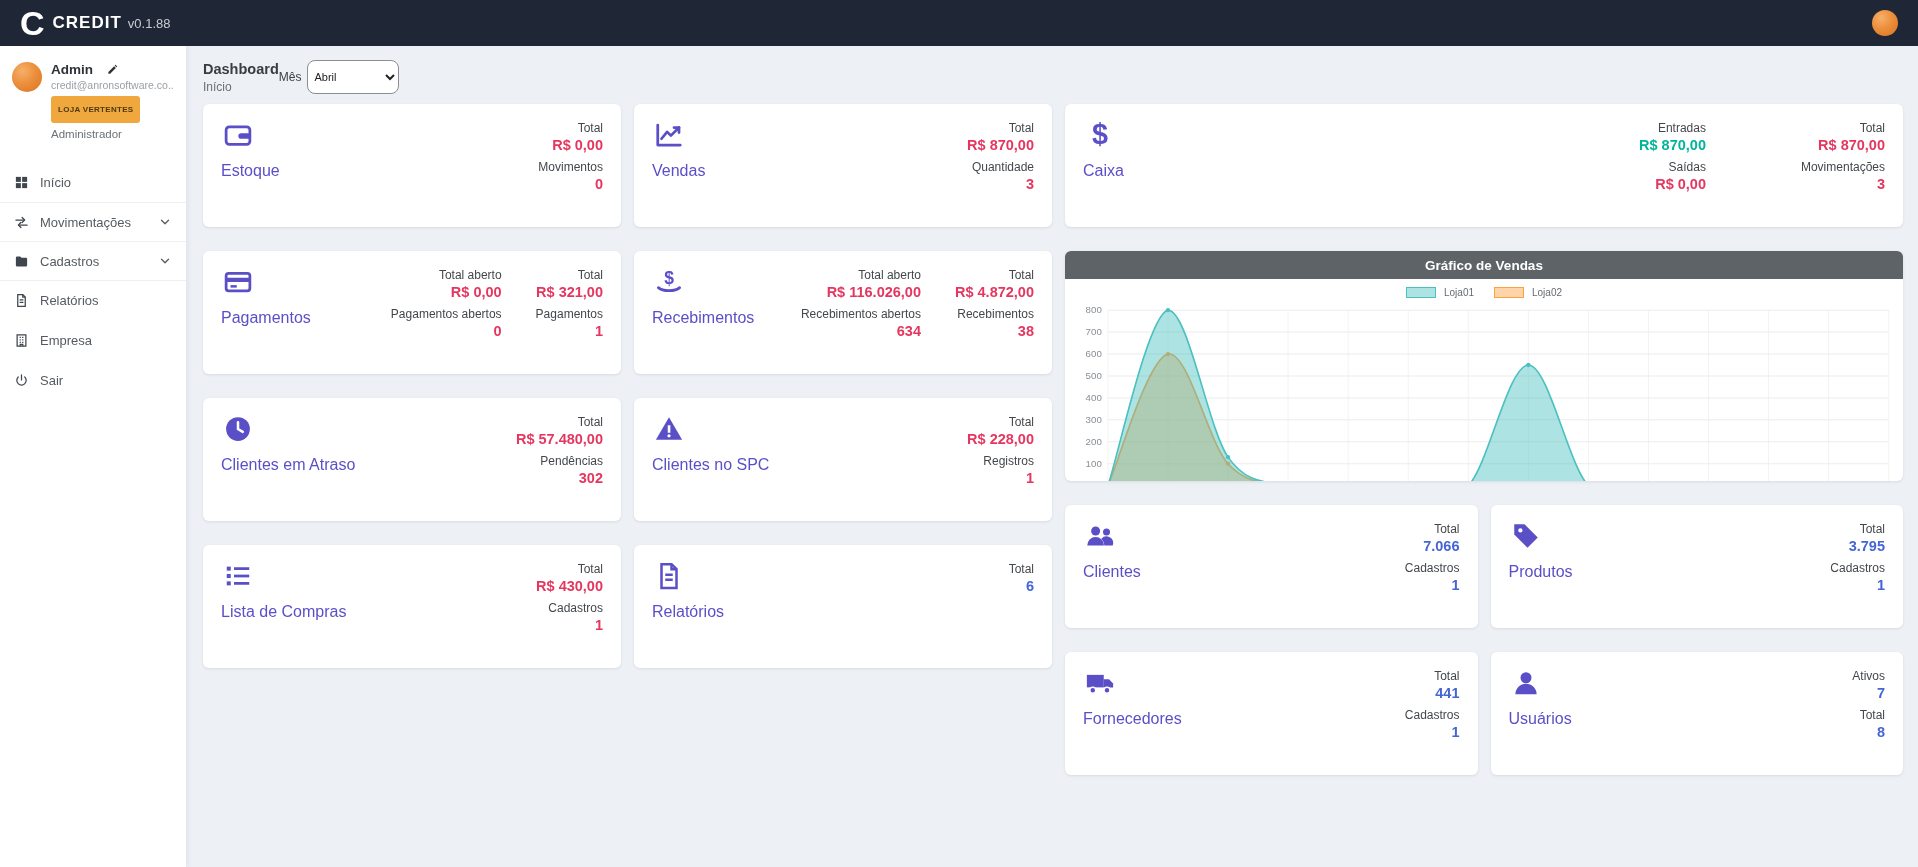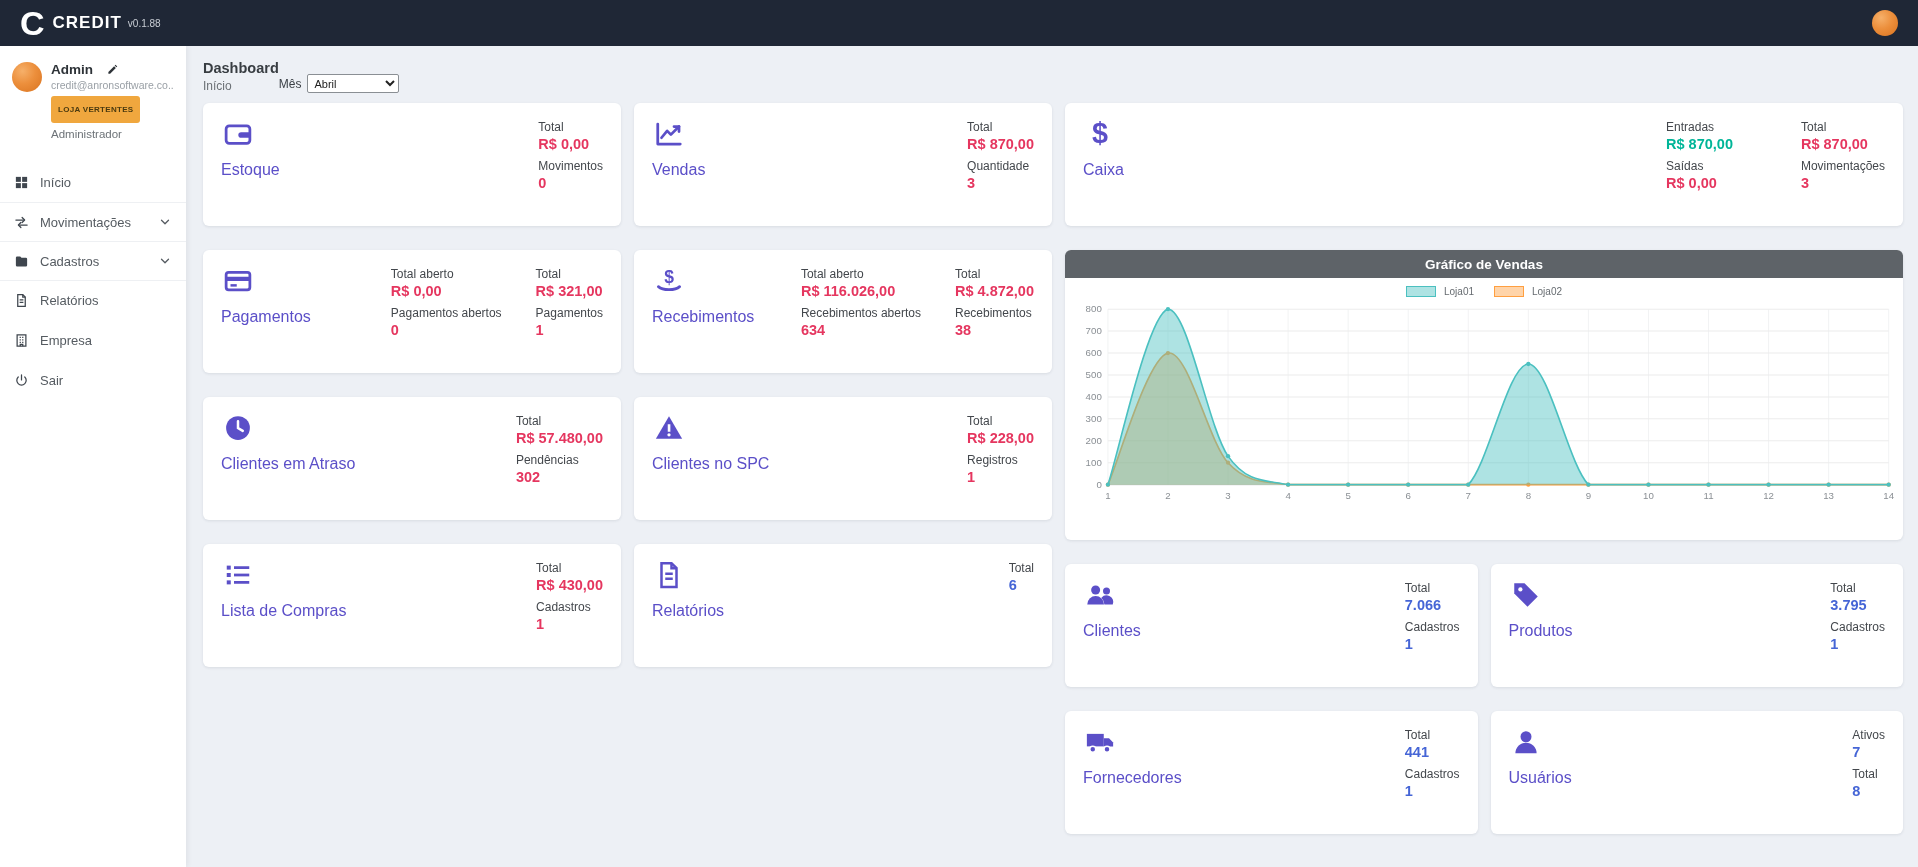--- a/index.html
+++ b/index.html
@@ -4,21 +4,21 @@
 <style>
   *{box-sizing:border-box;margin:0;padding:0}
   html,body{width:1918px;height:867px;overflow:hidden;font-family:"Liberation Sans",sans-serif;background:#edf0f5;color:#3b4046}
   .icon{display:inline-flex;align-items:center;justify-content:center}
   .icon svg{width:100%;height:100%;display:block}
 
   
   .topbar{position:fixed;top:0;left:0;right:0;height:46px;background:#1f2736;display:flex;align-items:center;padding:0 20px;z-index:20}
   .logo-c{color:#fff;font-size:34px;font-weight:bold;line-height:1;margin-right:8px}
   .app-name{color:#fff;font-weight:bold;font-size:17px;letter-spacing:1px}
-  .app-version{color:#c8cdd4;font-size:10px;margin-left:6px;}
+  .app-version{color:#c8cdd4;font-size:13px;margin-left:6px;}
   .topbar-avatar{margin-left:auto;width:26px;height:26px;border-radius:50%;background:radial-gradient(circle at 35% 30%,#f6b06a 0%,#ec8f3c 45%,#d9731f 100%);cursor:pointer}
 
   
   .sidebar{position:fixed;top:46px;left:0;bottom:0;width:186px;background:#fff;box-shadow:2px 0 5px rgba(0,0,0,.06);padding-top:16px;z-index:10}
   .profile{display:flex;padding:0 12px 14px;gap:9px}
   .avatar{flex:0 0 30px;width:30px;height:30px;border-radius:50%;background:radial-gradient(circle at 35% 30%,#f6b06a 0%,#ec8f3c 45%,#d9731f 100%)}
   .profile-info{min-width:0}
   .profile-name-row{display:flex;align-items:center;gap:14px;font-weight:bold;font-size:13.5px;color:#2e3338}
   .icon.pencil{width:11px;height:11px;color:#2e3338;cursor:pointer}
   .profile-email{font-size:10.5px;color:#9aa0a6;margin-top:2px;white-space:nowrap;overflow:hidden}
@@ -31,40 +31,40 @@
   .menu-label{flex:1}
   .icon.chev{width:14px;height:14px;color:#555b61}
 
   
   .main{margin-left:186px;padding:14px 15px 0 17px;height:calc(867px - 46px);margin-top:46px}
   .main-head{display:flex;align-items:flex-end;margin-bottom:10px}
   .page-title{font-size:14.5px;font-weight:bold;color:#383d42}
   .page-sub{font-size:12px;color:#6b7075;margin-top:3px}
   .month-ctl{display:flex;align-items:center;gap:6px}
   .month-label{font-size:12px;color:#3b4046}
-  #month-select{font-size:11px;font-family:"Liberation Sans",sans-serif;height:19px;width:92px;border:1px solid #8a8f94;border-radius:2px;background:#fff;color:#222;padding:0 2px}
+  #month-select{font-size:11px;font-family:"Liberation Sans",sans-serif;height:34px;width:92px;border:1px solid #8a8f94;border-radius:8px;background:#fff;color:#222;padding:0 2px}
 
   
   .dash{display:grid;grid-template-columns:418px 418px 1fr;column-gap:13px;align-items:start}
   .colstack{display:flex;flex-direction:column;gap:24px}
   .card{background:#fff;border-radius:6px;box-shadow:0 1px 3px rgba(30,40,60,.10);padding:16px 18px;height:123px;display:flex;cursor:pointer}
   .card-left{display:flex;flex-direction:column}
   .card-icon{width:30px;height:30px;color:var(--accent,#5b4fc8);margin-left:2px}
   .card-title{color:var(--accent,#5b4fc8);font-size:16px;margin-top:12px;white-space:nowrap}
   .stats{margin-left:auto;display:flex;gap:34px}
-  .card--caixa .stats{gap:68px}
-  .stat-group{display:flex;flex-direction:column;}
+  .card--caixa .stats{gap:95px}
+  .stat-group{display:flex;flex-direction:column;align-items:flex-end}
   .stat-label{font-size:12px;color:#43474c;margin-top:1px}
   .stat-value{font-size:14.5px;font-weight:bold;margin:2px 0 6px}
   .v-red{color:var(--red,#e5365f)}
   .v-teal{color:var(--teal,#00b598)}
   .v-blue{color:var(--blue,#4565d6)}
 
   
-  .chart-panel{background:#fff;border-radius:6px;box-shadow:0 1px 3px rgba(30,40,60,.10);height:290px;overflow:hidden}
+  .chart-panel{background:#fff;border-radius:6px;box-shadow:0 1px 3px rgba(30,40,60,.10);height:230px;overflow:hidden}
   .chart-header{height:28px;background:#5e6368;color:#fff;font-weight:bold;font-size:13.5px;display:flex;align-items:center;justify-content:center}
   .chart-legend{display:flex;justify-content:center;align-items:center;gap:20px;padding:8px 0 2px}
   .legend-item{display:inline-flex;align-items:center;gap:8px;cursor:pointer}
   .legend-swatch{width:30px;height:11px;border:1.5px solid;display:inline-block}
   .legend-label{font-size:10px;color:#666b70}
   #sales-chart{display:block;width:100%;height:208px}
 
   .subgrid{display:grid;grid-template-columns:1fr 1fr;column-gap:13px;row-gap:24px}
 </style>
 </head>

